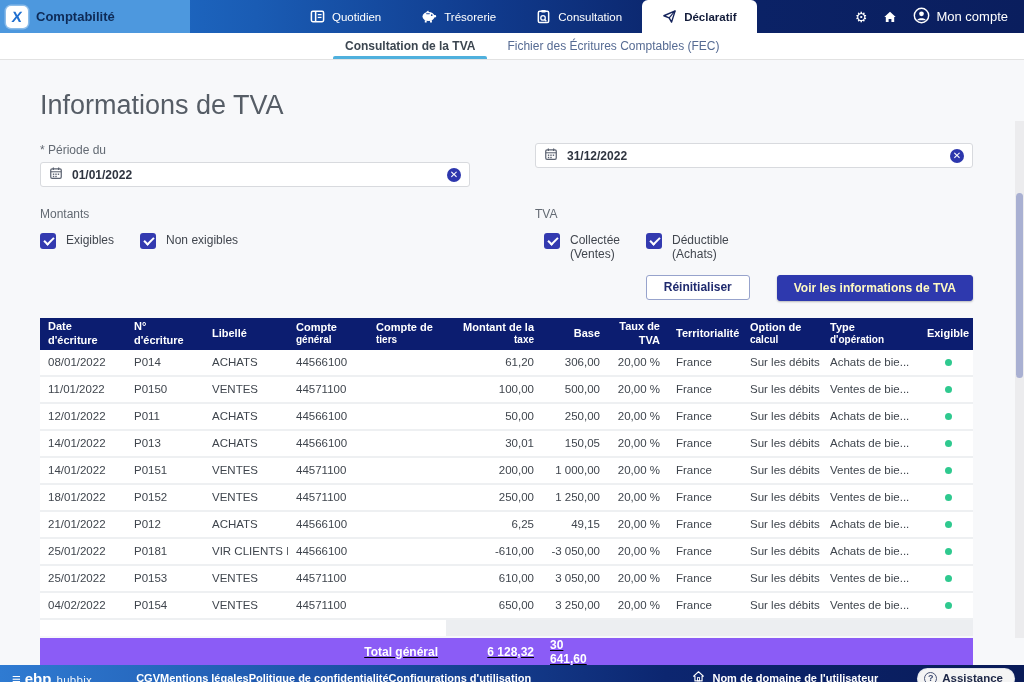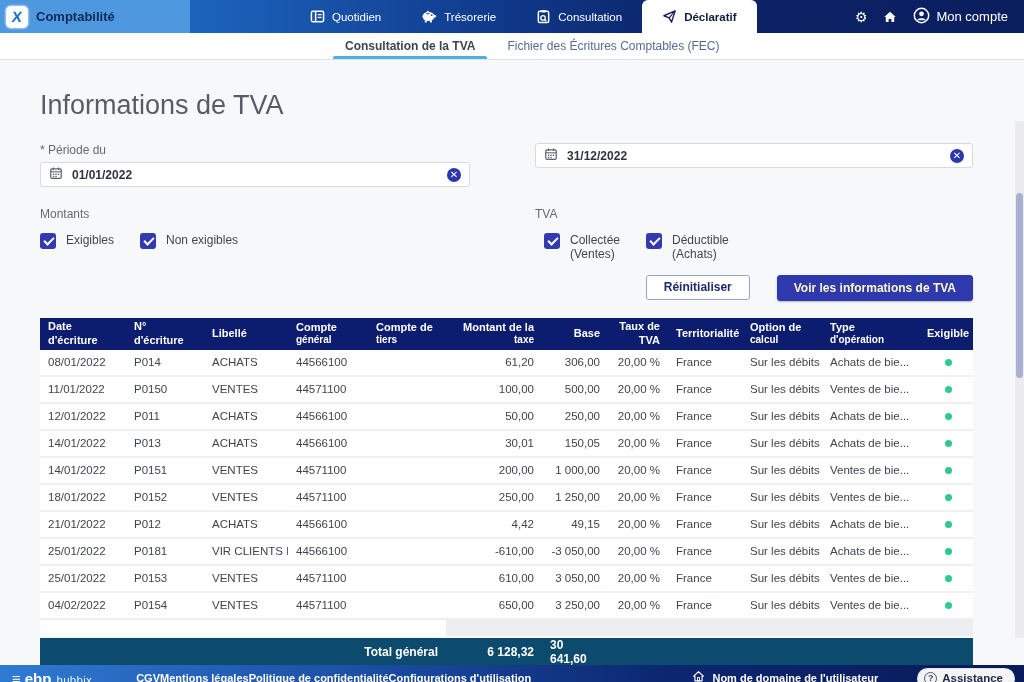--- a/index.html
+++ b/index.html
@@ -69,21 +69,21 @@
   .th.right { text-align:right; align-items:flex-end; }
   .th.center { text-align:center; align-items:center; }
   .trow { display:grid; grid-template-columns:var(--cols); background:#fff; height:27px; border-bottom:2px solid #eef0f2; }
   .tcell { display:flex; align-items:center; padding:0 8px; font-size:11.5px; color:#3f454d; white-space:nowrap; overflow:hidden; }
   .tcell.right { justify-content:flex-end; }
   .tcell.center { justify-content:center; }
   .dot { width:7px; height:7px; border-radius:50%; background:#2fc98f; }
   .spacer-row { display:grid; grid-template-columns:var(--cols); height:16px; }
   .sp-white { grid-column:1/6; background:#fff; }
   .sp-gray { grid-column:6/13; background:#eceef1; }
-  .total-row { display:grid; grid-template-columns:var(--cols); background:#0c4a6e; height:27px; margin-top:2px; }
+  .total-row { display:grid; grid-template-columns:var(--cols); background:#8b5cf6; height:27px; margin-top:2px;text-decoration:underline; }
   .total-row div { display:flex; align-items:center; color:#fff; font-size:12px; font-weight:700; padding:0 8px; }
   .t-label { grid-column:1/6; justify-content:flex-end; }
   .t-montant { grid-column:6/7; justify-content:flex-end; }
   .t-base { grid-column:7/8; justify-content:flex-end; }
 
   
   .v-scrollbar { position:absolute; top:61px; bottom:27px; right:0; width:9px; background:#ececee; }
   .v-thumb { position:absolute; top:72px; left:1px; width:7px; height:185px; border-radius:4px; background:#a9b0d2; }
 
   
@@ -414,21 +414,21 @@
             <div class="tcell center">
               <span class="dot"></span>
             </div>
           </div>
           <div class="trow">
             <div class="tcell">21/01/2022</div>
             <div class="tcell">P012</div>
             <div class="tcell">ACHATS</div>
             <div class="tcell">44566100</div>
             <div class="tcell"></div>
-            <div class="tcell right">4,42</div>
+            <div class="tcell right">6,25</div>
             <div class="tcell right">49,15</div>
             <div class="tcell right">20,00 %</div>
             <div class="tcell">France</div>
             <div class="tcell">Sur les débits</div>
             <div class="tcell">Achats de bie...</div>
             <div class="tcell center">
               <span class="dot"></span>
             </div>
           </div>
           <div class="trow">

